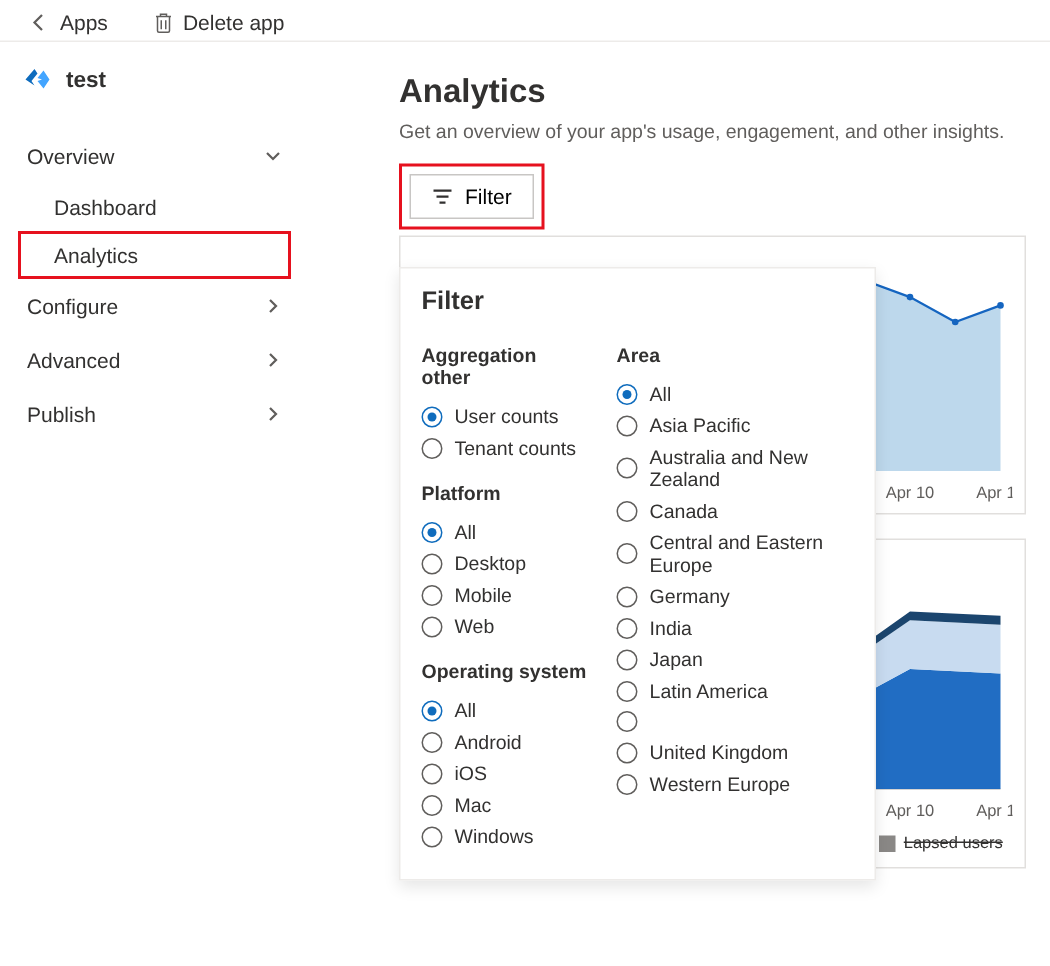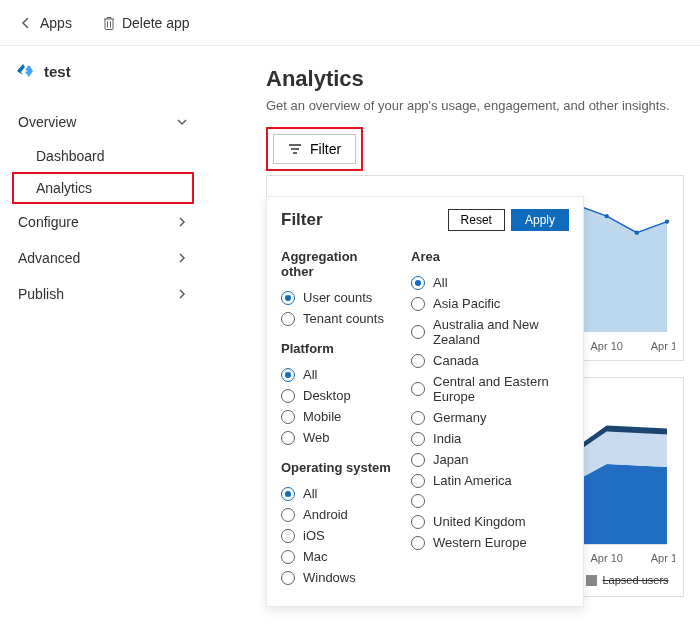--- a/index.html
+++ b/index.html
@@ -7,22 +7,22 @@
       font-family: "Segoe UI", -apple-system, BlinkMacSystemFont, sans-serif;
       color: #323130;
       background: #ffffff;
       font-size: 14px;
       width: 700px;
       height: 644px;
       overflow: hidden;
     }
     
     .topbar {
-      display: flex; align-items: center;
-      height: 46px;
+      display: flex; align-items: flex-end;
+      height: 28px;
       padding: 0 12px;
       border-bottom: 1px solid #edebe9;
     }
     .back-btn {
       display: inline-flex; align-items: center; gap: 8px;
       padding: 4px 8px;
       cursor: pointer;
       color: #323130;
     }
     .delete-btn {
@@ -266,24 +266,20 @@
             <span class="swatch" style="background: rgb(138, 136, 134);"></span>
             <span class="strike">Lapsed users</span>
           </span>
         </div>
     </div>
 
     
     <div class="filter-panel">
       <div class="filter-panel-header">
         <span class="filter-title">Filter</span>
-        <div class="filter-buttons">
-          <button class="btn-reset">Reset</button>
-          <button class="btn-apply">Apply</button>
-        </div>
       </div>
       <div class="filter-columns">
         <div class="filter-col left">
           <div class="filter-group-label">Aggregation other</div>
           <div id="agg-options">
               <div class="radio-row">
                 <span class="radio-outer selected">
                   <span class="radio-inner"></span>
                 </span>
                 <span>User counts</span>

